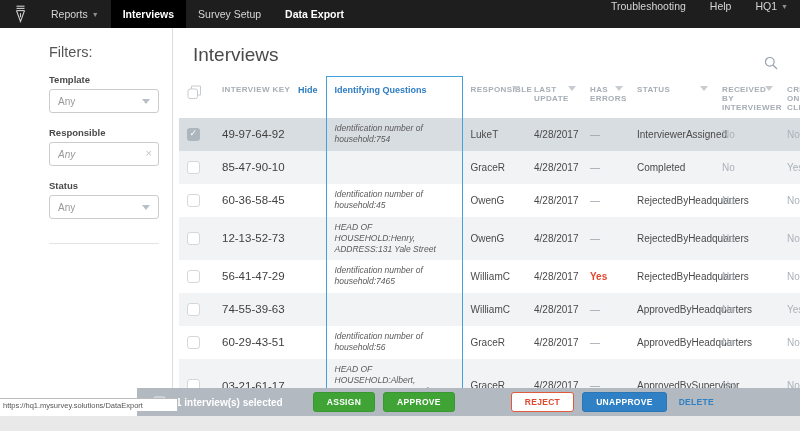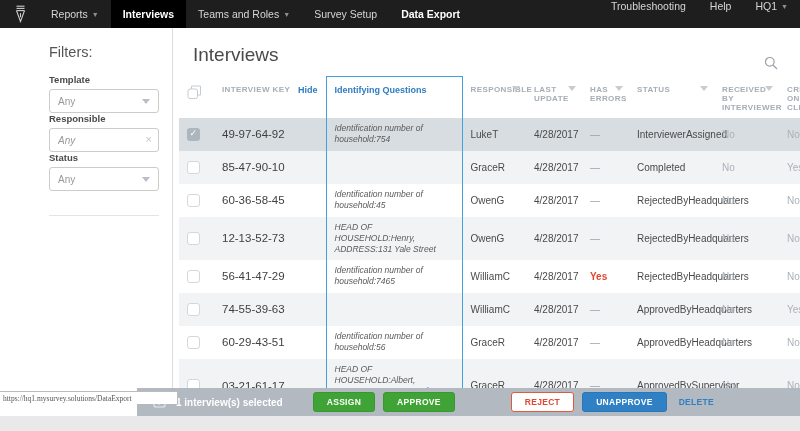--- a/index.html
+++ b/index.html
@@ -14,21 +14,21 @@
   .nav-item { display:flex; align-items:center; padding:0 12px; color:#d6d6d6; cursor:pointer; white-space:nowrap; }
   .nav-item.active { background:#000; color:#fff; font-weight:bold; }
   .nav-item.bold { font-weight:bold; color:#fff; }
   .nav-caret { font-size:7px; color:#8f8f8f; margin-left:4px; }
   .nav-right { display:flex; align-items:flex-start; margin-left:auto; }
 
   
   .content { display:flex; height:403px;padding-left:36px; }
   .sidebar { width:137px; min-width:137px; background:#fff; border-right:1px solid #dcdcdc; padding:16px 13px 0 13px; height:403px; }
   .sidebar h2 { font-size:14.5px; font-weight:400; color:#555; margin-bottom:14px; }
-  .filter-label { font-size:9.5px; font-weight:bold; color:#4a4a4a; margin:0 0 4px; }
+  .filter-label { font-size:9.5px; font-weight:bold; color:#4a4a4a; margin:14px 0 4px; }
   .select-box { position:relative; display:flex; align-items:center; height:24px; border:1px solid #ccc; border-radius:3px; padding:0 8px; font-size:10px; color:#999; background:#fff; cursor:pointer; }
   .select-caret { position:absolute; right:8px; top:9px; width:0; height:0; border-left:4px solid transparent; border-right:4px solid transparent; border-top:5px solid #b8bfc6; }
   .input-box { position:relative; }
   .input-box input { width:100%; height:24px; border:1px solid #ccc; border-radius:3px; padding:0 20px 0 8px; font-size:10px; color:#999; font-style:italic; font-family:"Liberation Sans", sans-serif; outline:none; }
   .clear-x { position:absolute; right:7px; top:5px; color:#c0c6cc; font-size:11px; cursor:pointer; }
   .side-divider { border-top:1px solid #e4e4e4; margin-top:24px; }
 
   .main { position:relative; flex:1; background:#fff; overflow:hidden; }
   .page-title { font-size:19px; font-weight:400; color:#4a4a4a; margin:16px 0 10px 20px; }
   .search-btn { position:absolute; top:28px; right:22px; cursor:pointer; }
@@ -58,21 +58,21 @@
   .action-bar { position:absolute; left:137px; right:0; bottom:0; height:28px; background:#b2b9c0; display:flex; align-items:center; padding-left:16px; z-index:6; }
   .sel-icon { margin-right:8px; display:flex; }
   .sel-text { color:#fff; font-weight:bold; font-size:10px; margin-right:30px; white-space:nowrap; }
   .btn { height:20px; padding:0 13px; margin-right:8px; border-radius:3px; border:1px solid transparent; font-family:"Liberation Sans", sans-serif; font-size:8.5px; font-weight:bold; letter-spacing:.3px; cursor:pointer; }
   .btn.green { background:#3fa335; border-color:#3a9630; color:#fff; }
   .btn.outline-red { background:#fff; border-color:#e0593d; color:#e0472e;margin-left:48px; }
   .btn.blue { background:#2f80c4; border-color:#2b76b5; color:#fff; }
   .btn.link { background:transparent; border:none; color:#2f80c4; padding:0 4px; }
 
   
-  .status-bar { position:absolute; left:0; bottom:12px; width:178px; height:13px; background:#fff; border-top:1px solid #bbb; border-right:1px solid #bbb; z-index:7; overflow:hidden;font-family:Liberation Serif, serif; }
+  .status-bar { position:absolute; left:0; bottom:5px; width:178px; height:13px; background:#fff; border-top:1px solid #bbb; border-right:1px solid #bbb; z-index:7; overflow:hidden; }
   .status-bar span { display:block; font-size:7.5px; color:#555; padding:2px 0 0 3px; white-space:nowrap; }
 </style>
 </head>
 <body>
 
 <div class="app">
 
   <nav class="navbar">
     <div class="logo-wrap">
       <svg width="13" height="18" viewBox="0 0 13 18" fill="none" stroke="#cfcfcf" stroke-width="1.1">
@@ -83,24 +83,20 @@
           <path d="M6.5 8.2 V12.2"></path>
       </svg>
     </div>
     <div class="nav-left">
       <a class="nav-item">
           <span>Reports</span>
           <span class="nav-caret">▼</span>
         </a>
       <a class="nav-item active">
           <span>Interviews</span>
-        </a>
-      <a class="nav-item">
-          <span>Teams and Roles</span>
-          <span class="nav-caret">▼</span>
         </a>
       <a class="nav-item">
           <span>Survey Setup</span>
         </a>
       <a class="nav-item bold">
           <span>Data Export</span>
         </a>
     </div>
     <div class="nav-right">
       <a class="nav-item">

